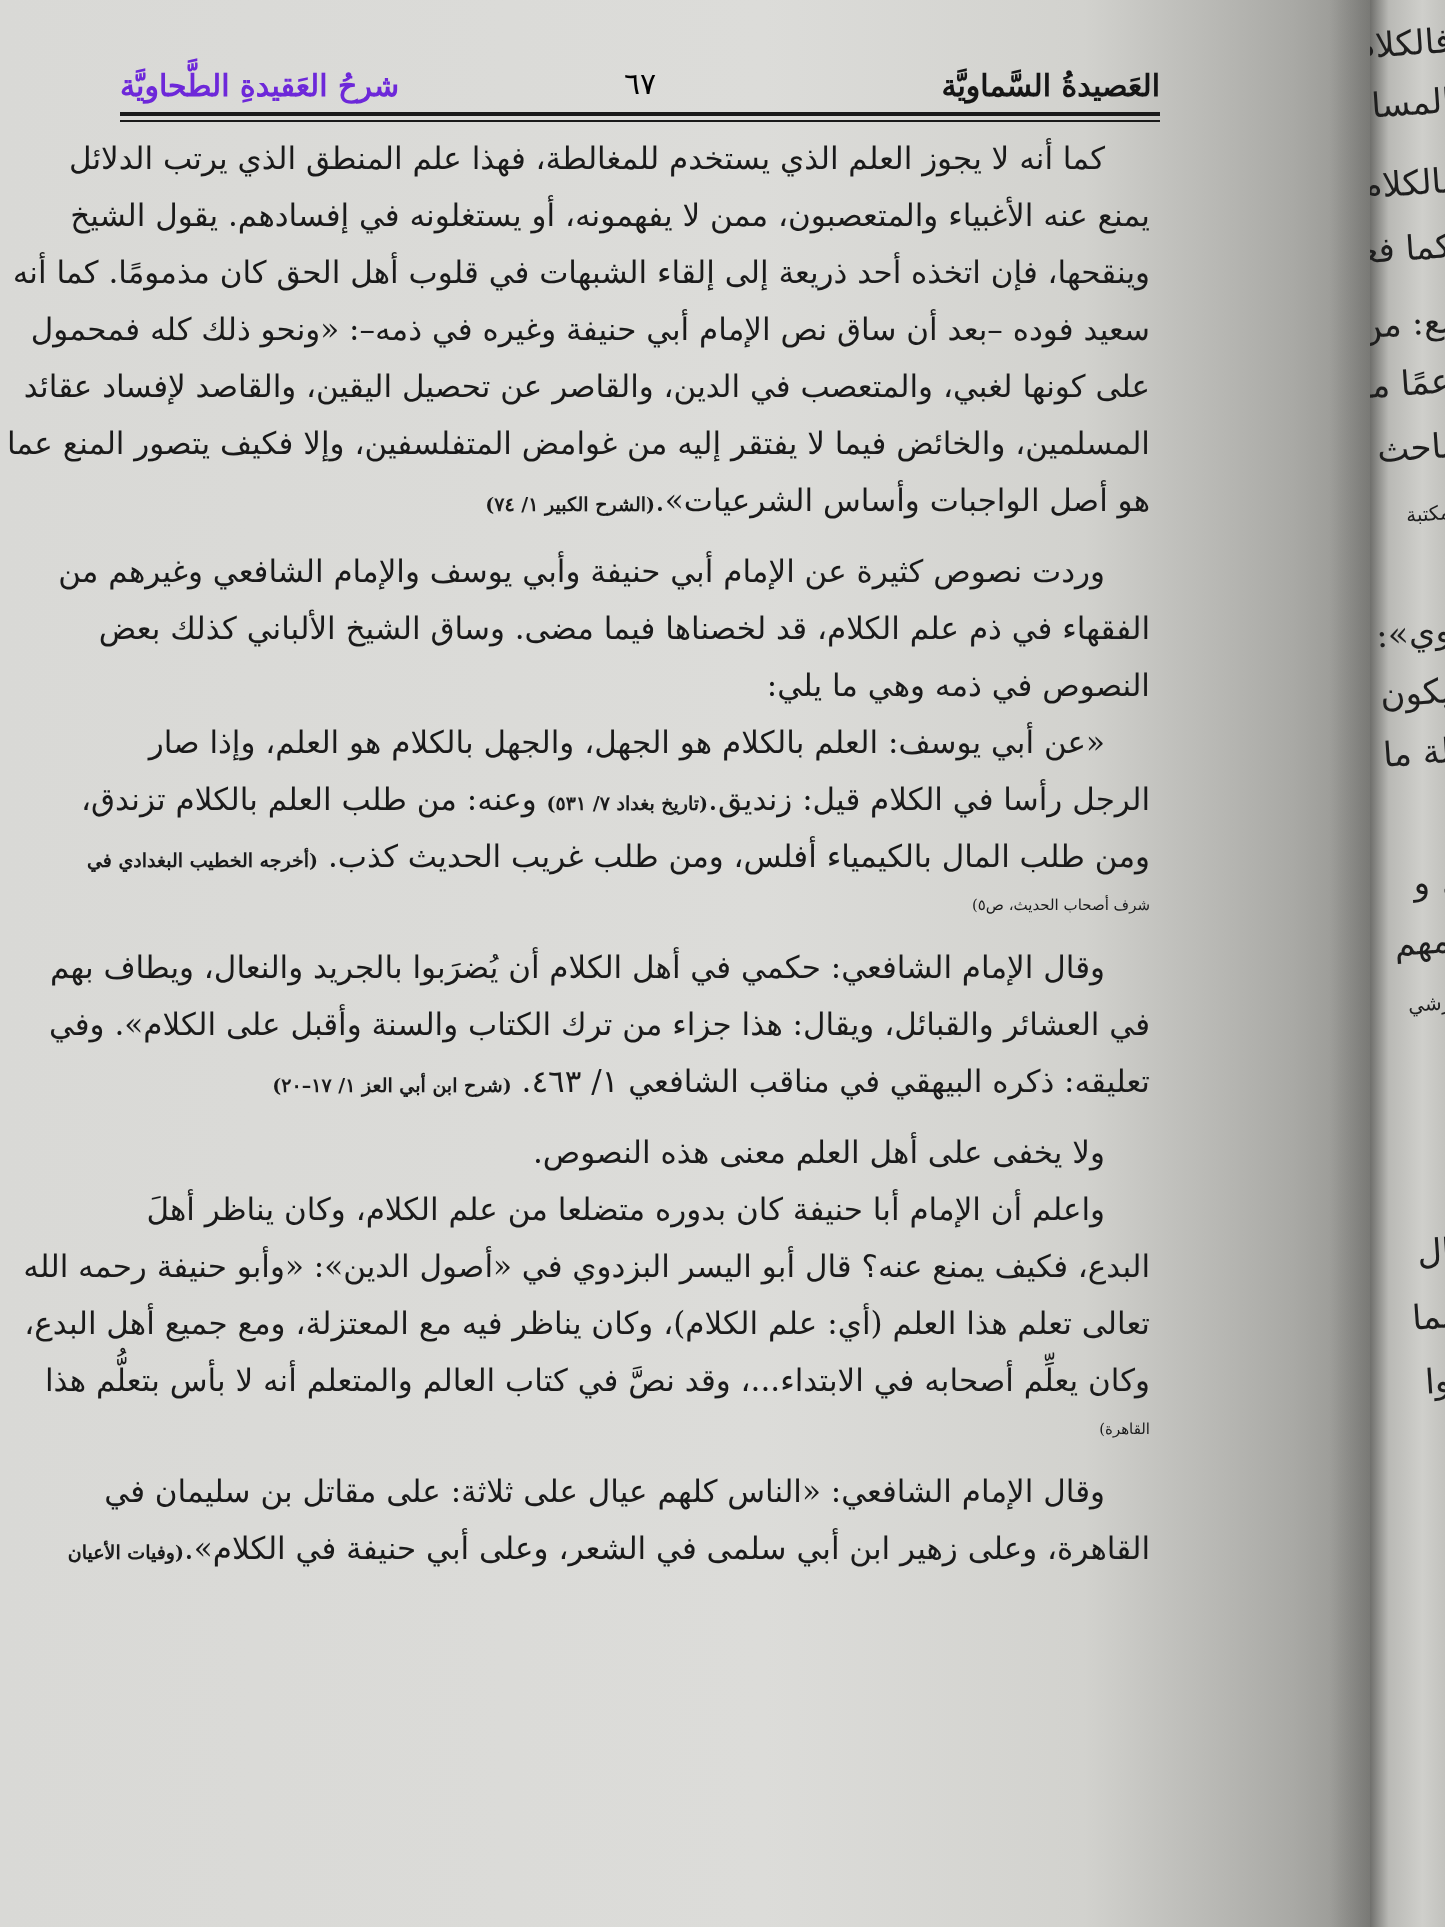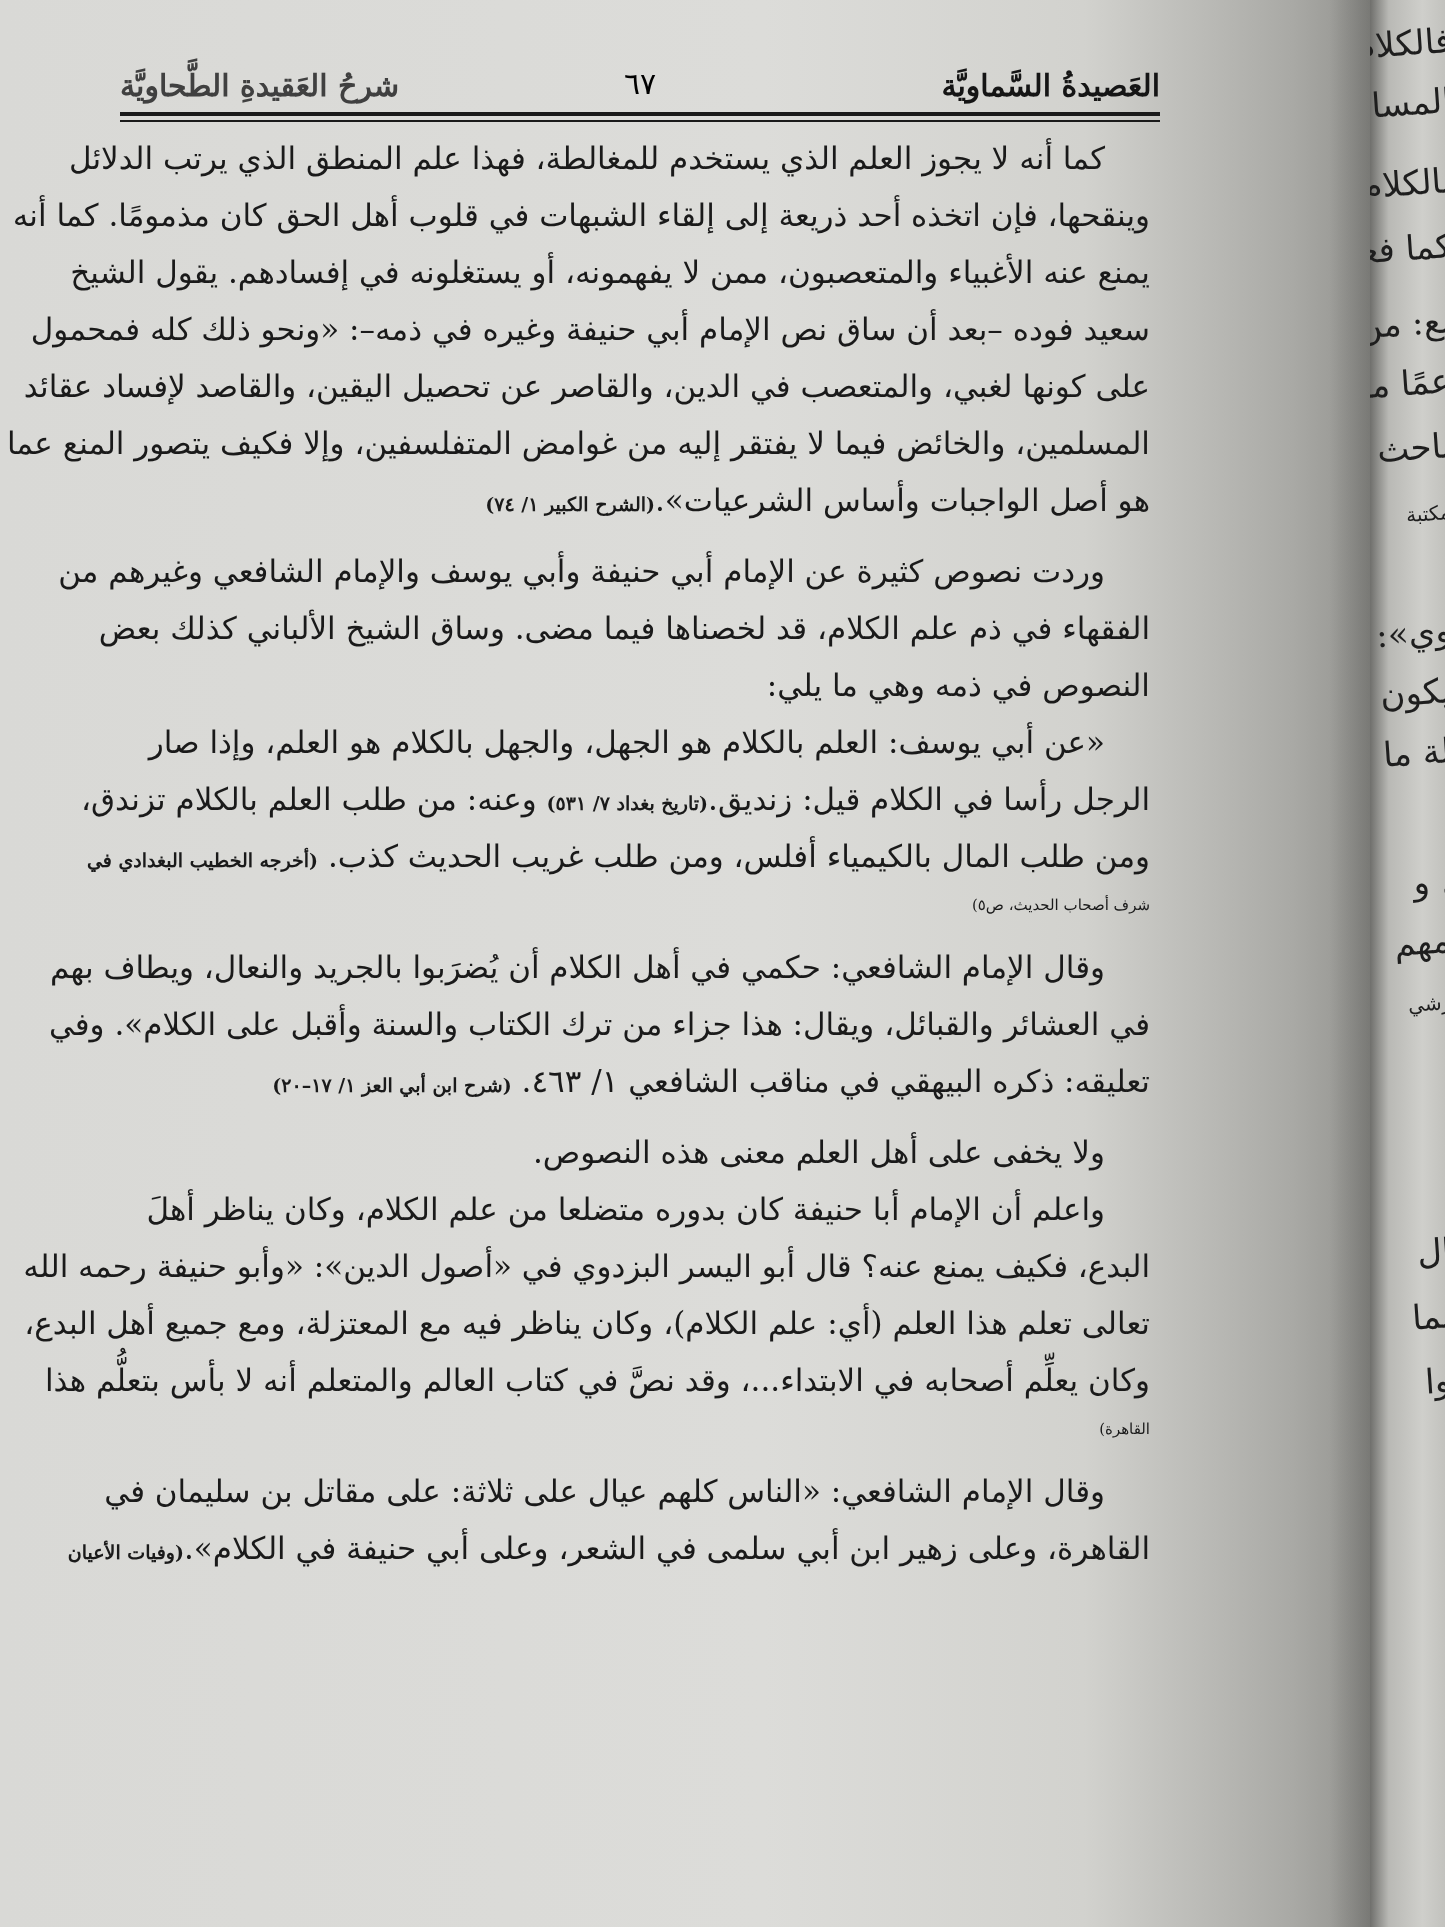--- a/index.html
+++ b/index.html
@@ -8,21 +8,21 @@
   .page{position:absolute;left:0;top:0;width:1390px;height:1927px;
         background:linear-gradient(90deg,#d9d9d6 0%,#dcdcd9 55%,#d2d2ce 78%,#a9a9a5 93%,#8c8c88 100%);}
   .gutter{position:absolute;left:1330px;top:0;width:80px;height:1927px;
           background:linear-gradient(90deg,rgba(0,0,0,0) 0%,rgba(60,60,58,.35) 60%,rgba(40,40,38,.55) 100%);}
   .facing{position:absolute;left:1370px;top:0;width:75px;height:1927px;
           background:linear-gradient(90deg,#6f6f6c 0%,#b9b9b5 25%,#cfcfcb 70%,#c2c2be 100%);
           overflow:hidden;direction:rtl;}
   .facing .fline{position:absolute;right:-6px;font-size:34px;color:#1e1e1e;white-space:nowrap;transform:rotate(-4deg);transform-origin:right center;}
   .header{position:absolute;left:120px;top:68px;width:1040px;height:40px;direction:rtl;}
   .header .right{position:absolute;right:0;top:0;font-size:30px;color:#151515;font-weight:bold;}
-  .header .left{position:absolute;left:0;top:0;font-size:30px;color:#404040;font-weight:bold;}
+  .header .left{position:absolute;left:0;top:0;font-size:30px;color:#6d28d9;font-weight:bold;}
   .header .num{position:absolute;left:50%;transform:translateX(-50%);top:-2px;font-size:30px;color:#000000;}
   .rule1{position:absolute;left:120px;top:112px;width:1040px;height:4px;background:#1a1a1a;}
   .rule2{position:absolute;left:120px;top:120px;width:1040px;height:2px;background:#1a1a1a;}
   .body{position:absolute;left:150px;top:130px;width:1000px;direction:rtl;text-align:justify;color:#1a1a1a;}
   .line{font-size:31px;line-height:57px;height:57px;white-space:nowrap;overflow:visible;}
   .line.indent{padding-right:45px;}
   .line .cite{font-size:19px;font-weight:bold;}
   .line.small{font-size:15px;height:40px;line-height:40px;}
   .gap{height:14px;}
 </style>
@@ -57,22 +57,22 @@
   <span class="num">٦٧</span>
   <span class="left">شرحُ العَقيدةِ الطَّحاويَّة</span>
 </div>
 <div class="rule1"></div>
 <div class="rule2"></div>
 
 <div class="body">
 
   <div>
     <div class="line indent"><span>كما أنه لا يجوز العلم الذي يستخدم للمغالطة، فهذا علم المنطق الذي يرتب الدلائل</span></div>
+    <div class="line"><span>يمنع عنه الأغبياء والمتعصبون، ممن لا يفهمونه، أو يستغلونه في إفسادهم. يقول الشيخ</span></div>
     <div class="line"><span>وينقحها، فإن اتخذه أحد ذريعة إلى إلقاء الشبهات في قلوب أهل الحق كان مذمومًا. كما أنه</span></div>
-    <div class="line"><span>يمنع عنه الأغبياء والمتعصبون، ممن لا يفهمونه، أو يستغلونه في إفسادهم. يقول الشيخ</span></div>
     <div class="line"><span>سعيد فوده –بعد أن ساق نص الإمام أبي حنيفة وغيره في ذمه–: «ونحو ذلك كله فمحمول</span></div>
     <div class="line"><span>على كونها لغبي، والمتعصب في الدين، والقاصر عن تحصيل اليقين، والقاصد لإفساد عقائد</span></div>
     <div class="line"><span>المسلمين، والخائض فيما لا يفتقر إليه من غوامض المتفلسفين، وإلا فكيف يتصور المنع عما</span></div>
     <div class="line"><span>هو أصل الواجبات وأساس الشرعيات».</span><span class="cite">(الشرح الكبير ١/ ٧٤)</span></div>
   </div>
   <div class="gap"></div>
 
   <div>
     <div class="line indent"><span>وردت نصوص كثيرة عن الإمام أبي حنيفة وأبي يوسف والإمام الشافعي وغيرهم من</span></div>
     <div class="line"><span>الفقهاء في ذم علم الكلام، قد لخصناها فيما مضى. وساق الشيخ الألباني كذلك بعض</span></div>

